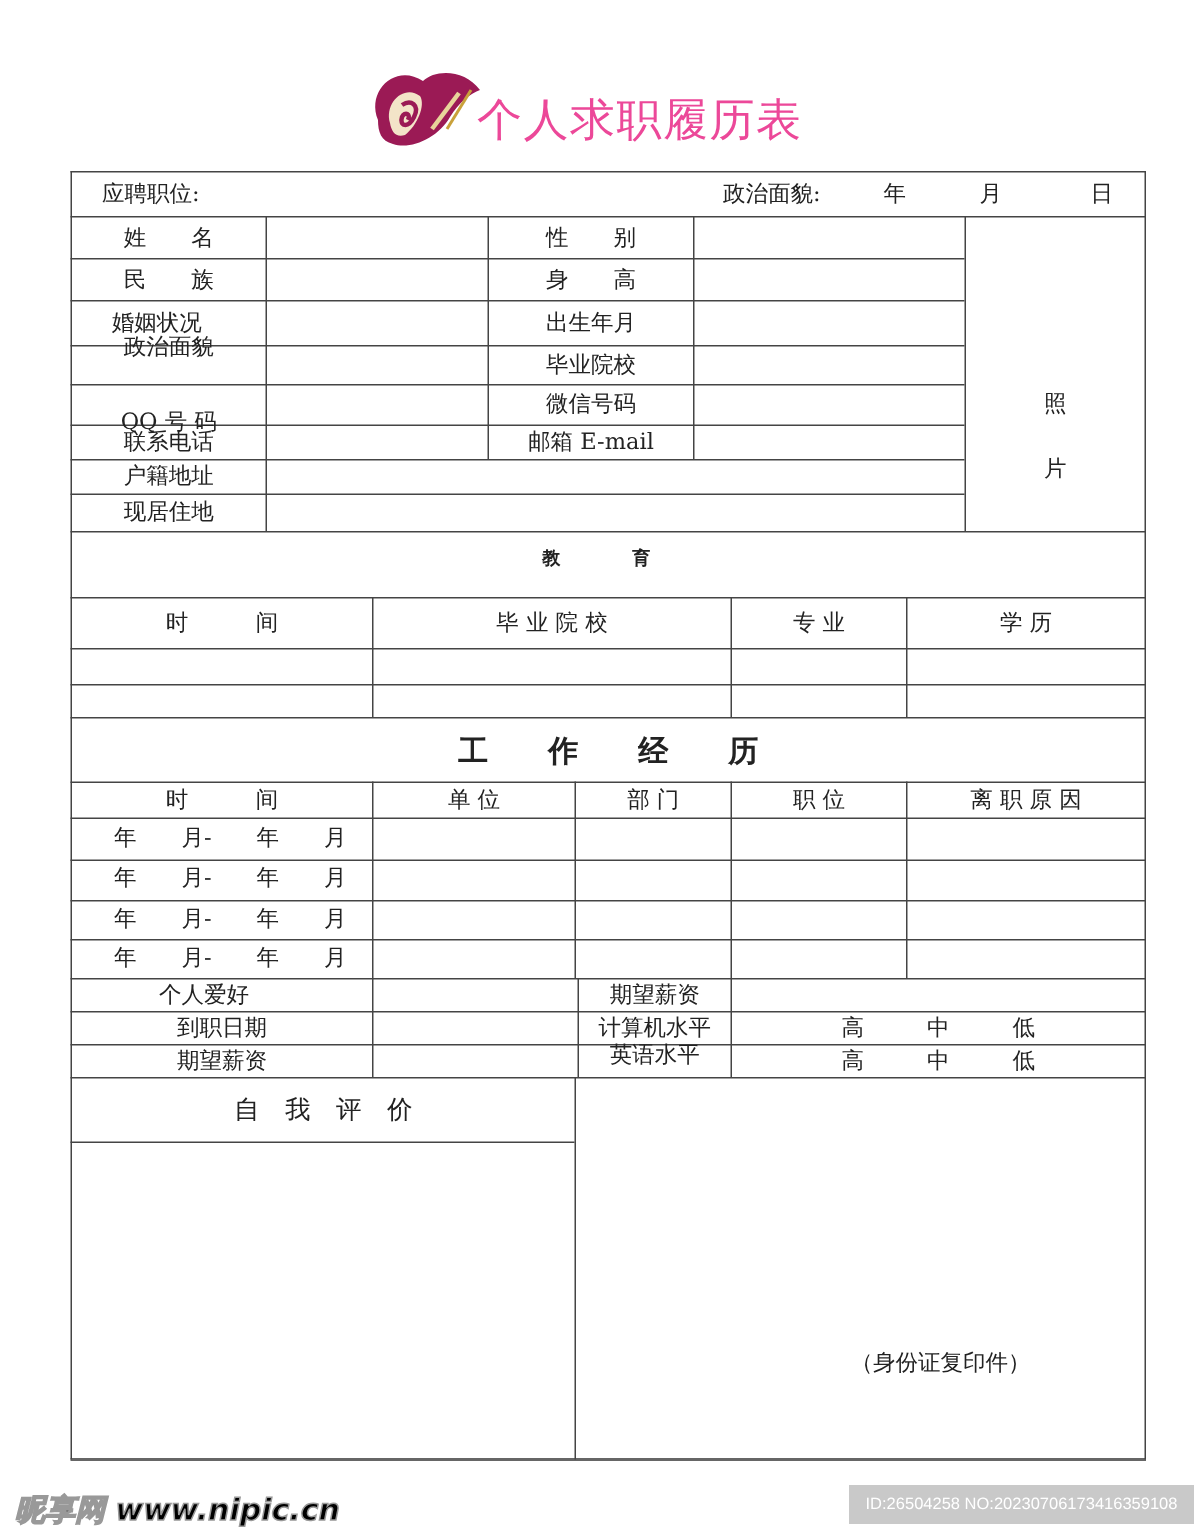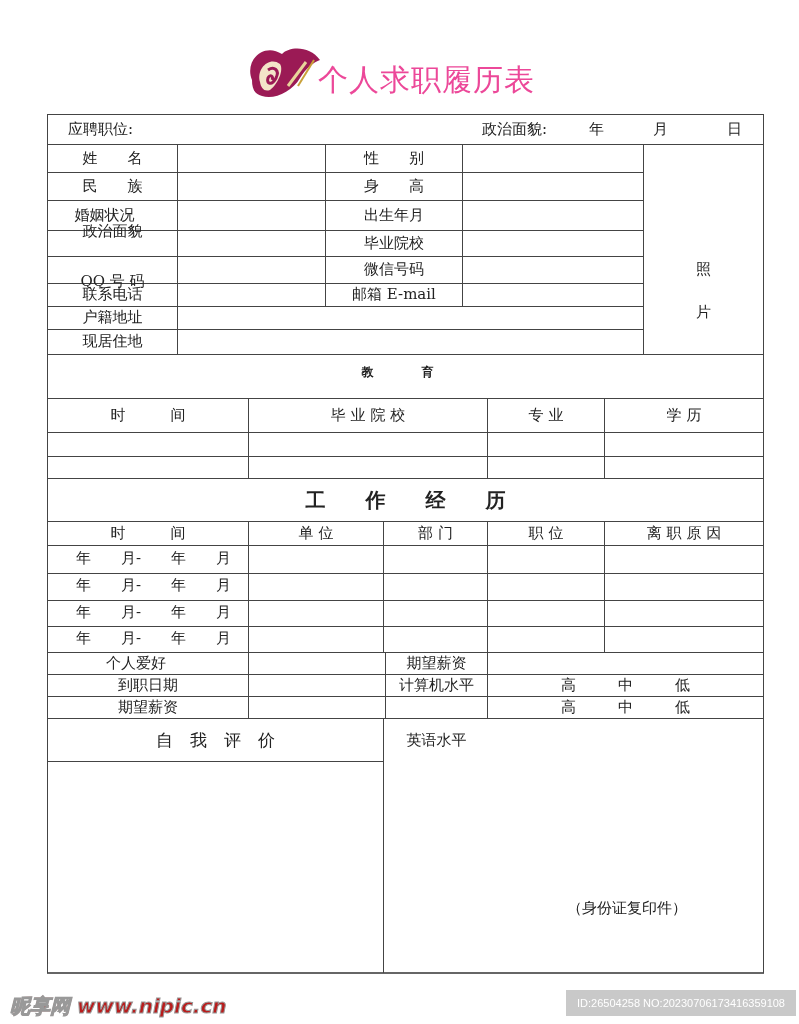--- a/index.html
+++ b/index.html
@@ -8,21 +8,21 @@
   .abs{position:absolute;}
   .h{position:absolute;height:1px;background:#444;}
   .v{position:absolute;width:1px;background:#444;}
   .t{position:absolute;font-size:15px;line-height:1;white-space:pre;}
   .c{text-align:center;}
   .bold{font-family:"DejaVu Sans","Liberation Sans",sans-serif;font-weight:bold;}
   .sans{font-family:"DejaVu Sans","Liberation Sans",sans-serif;}
   .cell{position:absolute;}
   #title{left:318px;top:60px;font-size:30px;font-family:"DejaVu Sans","Liberation Sans",sans-serif;letter-spacing:1px;color:#ec4899;}
   #logo{left:244px;top:40px;width:80px;height:62px;}
-  #wm-left{left:10px;top:993px;font-size:20px;color:#b91c1c;
+  #wm-left{left:10px;top:993px;font-size:20px;color:#000000;
            -webkit-text-stroke:1px #999;font-family:"DejaVu Sans","Liberation Sans",sans-serif;font-weight:bold;font-style:italic;}
   #wm-right{left:566px;top:990px;width:230px;height:26px;background:#c9c9c9;color:#fff;
             font-size:11px;line-height:26px;text-align:center;font-family:"Liberation Sans",sans-serif;}
 </style>
 </head>
 <body>
 
 <div id="logo" class="abs">
   <svg width="80" height="62" viewBox="0 0 80 62">
     <path d="M8 40 C0 20 20 2 38 14 C46 6 66 6 76 20 C70 22 62 28 56 38 C48 52 30 60 18 56 C10 54 8 48 8 40 Z" fill="#9b1a55"></path>
@@ -147,21 +147,21 @@
 <div class="cell" style="left:249px;top:546px;width:514px;height:27px;"></div>
 <div class="cell" style="left:249px;top:574px;width:514px;height:26px;"></div>
 <div class="cell" style="left:249px;top:601px;width:514px;height:25px;"></div>
 <div class="cell" style="left:249px;top:627px;width:514px;height:25px;"></div>
 
 <div class="t c" style="left:36px;top:656px;width:200px;">个人爱好</div>
 <div class="t c" style="left:48px;top:678px;width:200px;">到职日期</div>
 <div class="t c" style="left:48px;top:700px;width:200px;">期望薪资</div>
 <div class="t c" style="left:386px;top:656px;width:101px;">期望薪资</div>
 <div class="t c" style="left:386px;top:678px;width:101px;">计算机水平</div>
-<div class="t c" style="left:386px;top:733px;width:101px;">英语水平</div>
+<div class="t c" style="left:386px;top:696px;width:101px;">英语水平</div>
 <div class="cell" style="left:249px;top:653px;width:136px;height:21px;"></div>
 <div class="cell" style="left:249px;top:675px;width:136px;height:21px;"></div>
 <div class="cell" style="left:249px;top:697px;width:136px;height:21px;"></div>
 <div class="cell" style="left:488px;top:653px;width:275px;height:21px;"></div>
 
 <div class="t" style="left:561px;top:678px;">高</div>
 <div class="t" style="left:618px;top:678px;">中</div>
 <div class="t" style="left:675px;top:678px;">低</div>
 <div class="t" style="left:561px;top:700px;">高</div>
 <div class="t" style="left:618px;top:700px;">中</div>

